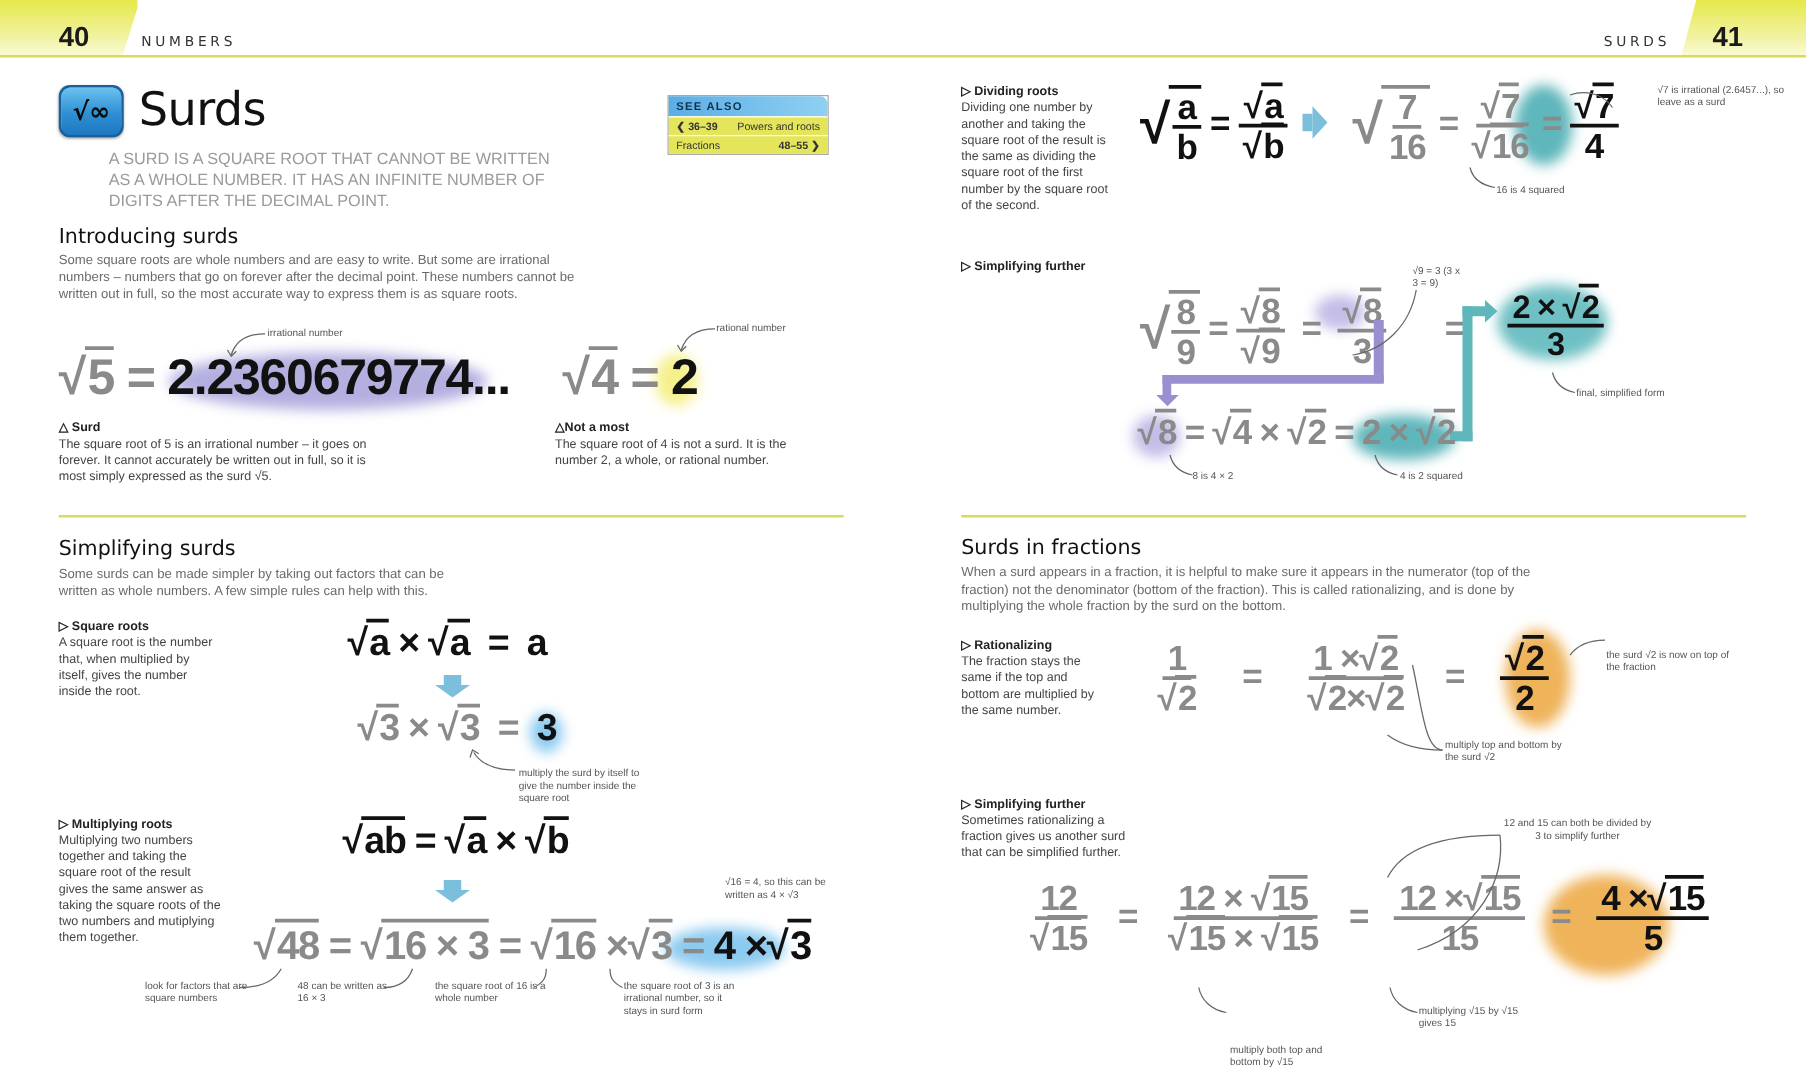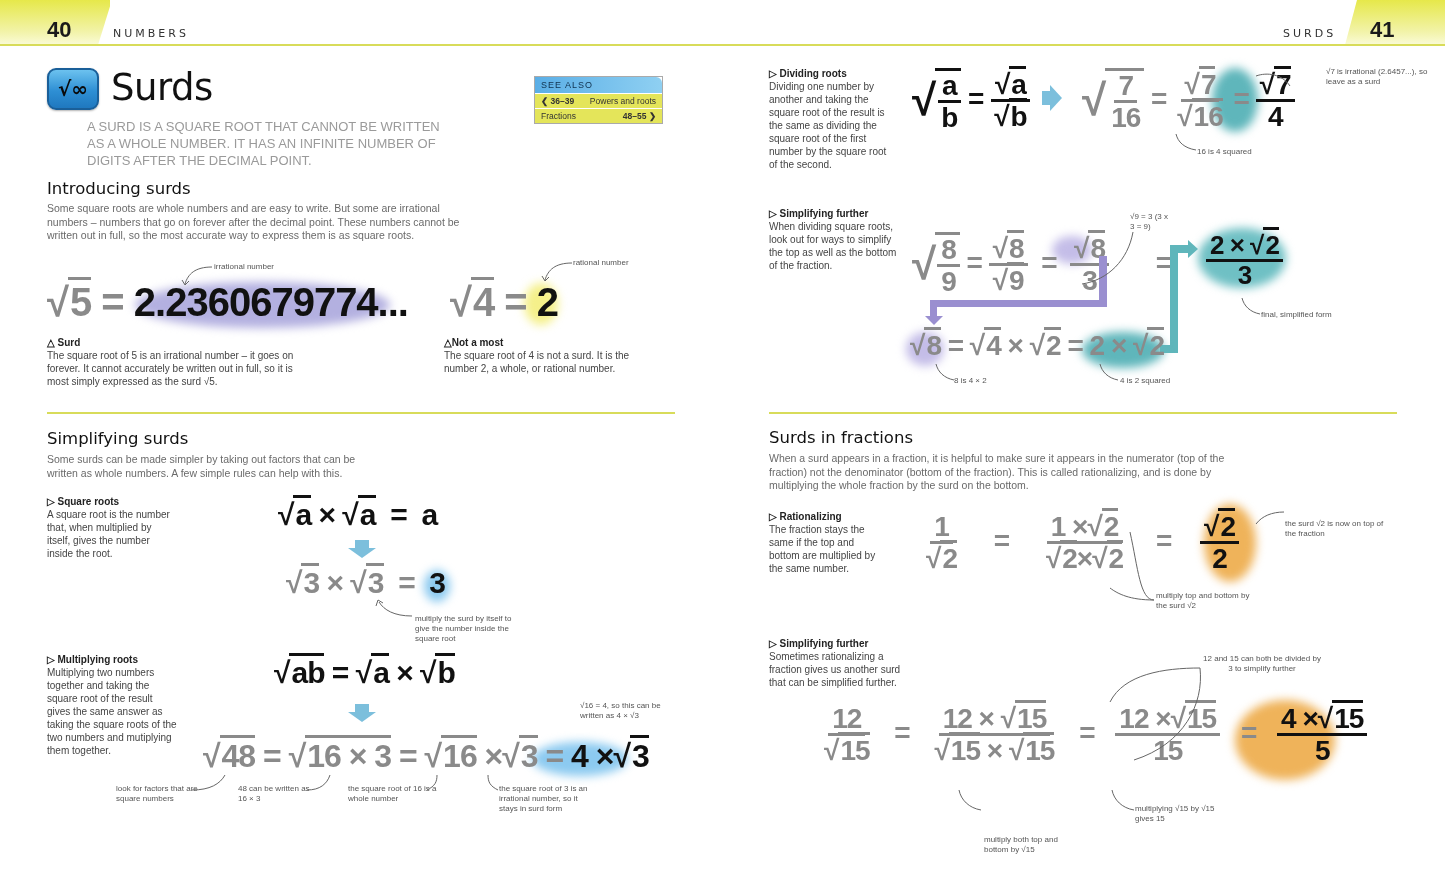--- a/index.html
+++ b/index.html
@@ -21,21 +21,21 @@
   
   .icon-box { position: absolute; left: 47px; top: 68px; width: 52px; height: 42px; border-radius: 9px;
     background: linear-gradient(180deg, #6cc2ef 0%, #2e8fd4 55%, #1f78bf 100%); border: 2px solid #1a5f99;
     box-shadow: 0 1px 2px rgba(0,0,0,.3); color: #0a0a0a; font-size: 20px; font-weight: bold;
     display: flex; align-items: center; justify-content: center; font-family: "DejaVu Sans", sans-serif; }
   .title { position: absolute; left: 111px; top: 66px; font-size: 37px; font-family: "DejaVu Sans", sans-serif; color: #111; letter-spacing: -0.5px; }
   .intro { position: absolute; left: 47px; top: 118px; width: 370px; font-size: 13px; line-height: 17px; color: #9a9a9a; text-transform: uppercase; font-family: "Liberation Sans", sans-serif; margin-left: 40px; }
 
   
   .seealso { position: absolute; left: 534px; top: 76px; width: 129px; border: 1px solid #aaa; font-family: "Liberation Sans", sans-serif; }
-  .seealso .sa-head { height: 16px; background: linear-gradient(90deg, #5aaee6, #8fd0f2); color: #10324e; font-size: 9px; font-weight: normal; letter-spacing: 1px; padding: 3px 6px; border-radius: 0 6px 0 0; }
+  .seealso .sa-head { height: 16px; background: linear-gradient(90deg, #5aaee6, #8fd0f2); color: #10324e; font-size: 9px; font-weight: bold; letter-spacing: 1px; padding: 3px 6px; border-radius: 0 6px 0 0; }
   .seealso .sa-row { height: 15px; background: #e4e55a; font-size: 8.5px; padding: 2px 6px; display: flex; justify-content: space-between; border-top: 1px solid #fff; color: #333; }
   .seealso .sa-row b { font-weight: bold; }
 
   
   .h2 { position: absolute; font-size: 16.5px; color: #111; font-family: "DejaVu Sans", sans-serif; }
   .body { position: absolute; font-size: 10.5px; line-height: 13.5px; color: #6a6a6a; font-family: "Liberation Sans", sans-serif; }
   .sub { position: absolute; font-size: 10px; line-height: 13px; color: #444; font-family: "Liberation Sans", sans-serif; }
   .sub .st { font-weight: bold; color: #222; display: block; }
   .note { position: absolute; font-size: 8px; line-height: 10px; color: #555; font-family: "Liberation Sans", sans-serif; }
   .divider { position: absolute; height: 2px; background: #d8dc5a; }
@@ -211,21 +211,20 @@
 <svg class="ann" style="left:1252px; top:70px;" width="40" height="20">
     <path d="M38 16 C30 4 15 2 4 6" stroke="#666" fill="none" stroke-width="1"></path>
   </svg>
 <div class="note" style="left:1197px; top:147px;">16 is 4 squared</div>
 <svg class="ann" style="left:1172px; top:132px;" width="26" height="22">
     <path d="M24 18 C12 16 6 10 4 2" stroke="#666" fill="none" stroke-width="1"></path>
   </svg>
 
 <div class="sub" style="left:769px; top:207px; width:130px;">
   <span class="st">▷ Simplifying further</span>
-  <span>When dividing square roots, look out for ways to simplify the top as well as the bottom of the fraction.</span>
 </div>
 <div class="glow" style="left:1052px; top:236px; width:40px; height:28px; background:#c4bde8;"></div>
 <div class="math grey" style="left:912px; top:232px; font-size:28px;">
   <span style="font-size:44px; vertical-align:middle;">√</span><span class="frac rad">
       <span class="num">8</span>
       <span class="den">9</span>
     </span>
   =
   <span class="frac">
       <span class="num">√<span class="rad">8</span></span>

